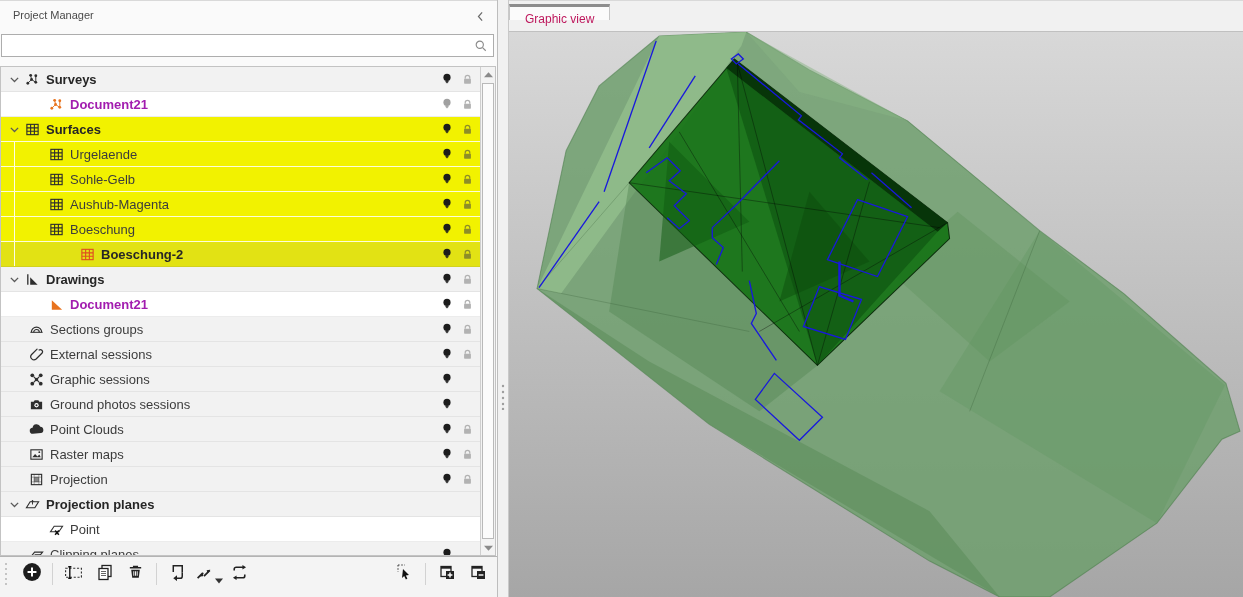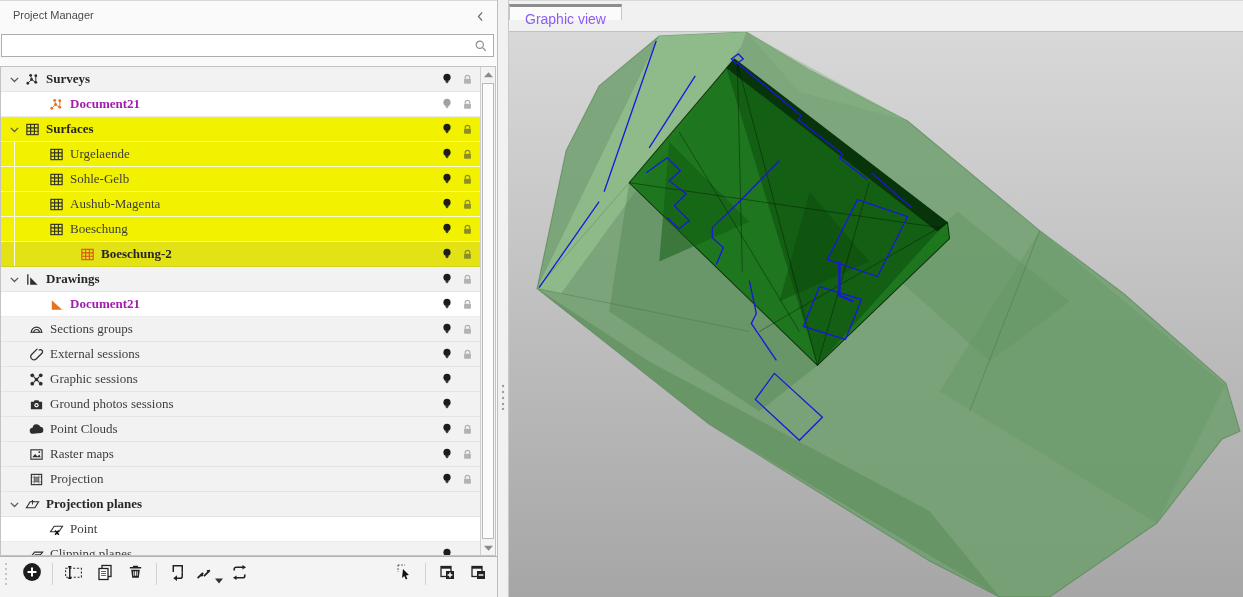--- a/index.html
+++ b/index.html
@@ -17,21 +17,21 @@
 
   .tree-wrap{position:absolute;left:0;right:1px;top:65px;bottom:41px;border:1px solid #c3c3c3;background:#fff;display:flex;}
   .tree-rows{flex:1 1 auto;overflow:hidden;position:relative;}
   .row{position:relative;height:25px;display:flex;align-items:center;padding-left:4px;font-size:13px;color:#3c3c3c;cursor:default;}
   .row.bg-cat{background:#f2f2f2;border-bottom:1px solid #e4e4e4;}
   .row.bg-white{background:#ffffff;border-bottom:1px solid #ececec;}
   .row.bg-yellow{background:#f2f200;border-bottom:1px solid rgba(255,255,255,0.85);}
   .row.bg-yellow-sel{background:#e2e214;border-bottom:1px solid #d2d21e;padding-left:35px;}
   .row.lvl1::before{content:"";position:absolute;left:13px;top:0;bottom:0;width:1px;background:rgba(255,255,255,0.9);}
   .row.bold .lbl{font-weight:700;color:#262626;}
-  .row .lbl{margin-left:5px;white-space:nowrap;font-family:Liberation Serif, serif;}
+  .row .lbl{margin-left:5px;white-space:nowrap;}
   .row .lbl.orange{color:#a21caf;font-weight:700;}
   .exp{width:18px;height:18px;display:flex;align-items:center;justify-content:center;flex:0 0 18px;cursor:pointer;}
   .sp0{flex:0 0 22px;} .sp1{flex:0 0 42px;}
   .tico{width:18px;height:16px;display:flex;align-items:center;justify-content:center;flex:0 0 18px;}
   .rspacer{flex:1 1 auto;}
   .slot{flex:0 0 20px;height:20px;display:flex;align-items:center;justify-content:center;cursor:pointer;}
   .slot.empty{cursor:default;}
   .rowpad{flex:0 0 3px;}
 
   .vscroll{flex:0 0 15px;background:#f3f3f3;border-left:1px solid #cfcfcf;position:relative;}
@@ -46,21 +46,21 @@
   .tb-right{margin-left:auto;display:flex;align-items:center;}
   .caret-wrap{display:flex;align-items:flex-end;}
 
   
   .splitter{position:absolute;left:497px;top:0;width:12px;height:597px;background:#f1f1f1;border-left:1px solid #bdbdbd;border-right:1px solid #c9c9c9;cursor:col-resize;}
   .split-grip{position:absolute;left:3px;top:384px;}
 
   
   .main{position:absolute;left:509px;top:0;right:0;bottom:0;}
   .tabbar{position:absolute;left:0;top:0;right:0;height:31px;background:#f1f1f1;border-top:1px solid #d9d9d9;}
-  .tab{position:absolute;left:0;top:3px;height:16px;background:#fbfbfb;border-top:3px solid #8d8d8d;border-left:1px solid #c6c6c6;border-right:1px solid #c6c6c6;padding:0 15px;font-size:14px;color:#8b5cf6;line-height:24px;cursor:pointer;}
+  .tab{position:absolute;left:0;top:3px;height:16px;background:#fbfbfb;border-top:3px solid #8d8d8d;border-left:1px solid #c6c6c6;border-right:1px solid #c6c6c6;padding:0 15px;font-size:12px;color:#be185d;line-height:24px;cursor:pointer;}
   .viewport{position:absolute;left:0;top:31px;right:0;bottom:0;border-top:1px solid #c0c0c0;cursor:crosshair;}
   .viewport svg{display:block;width:100%;height:100%;}
 </style>
 </head>
 <body>
 
 <div class="left-panel">
   <div class="pm-header">
     <span class="pm-title">Project Manager</span>
     <span class="collapse-btn">

